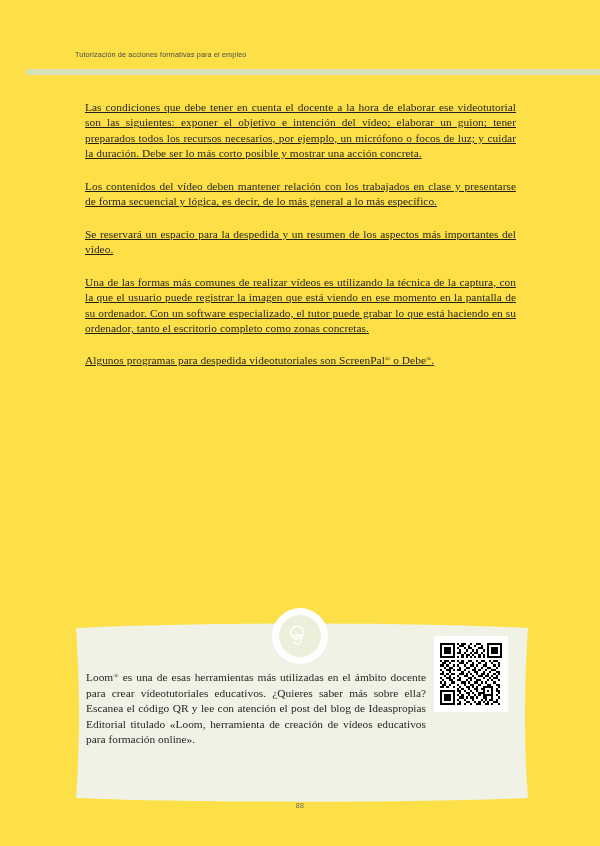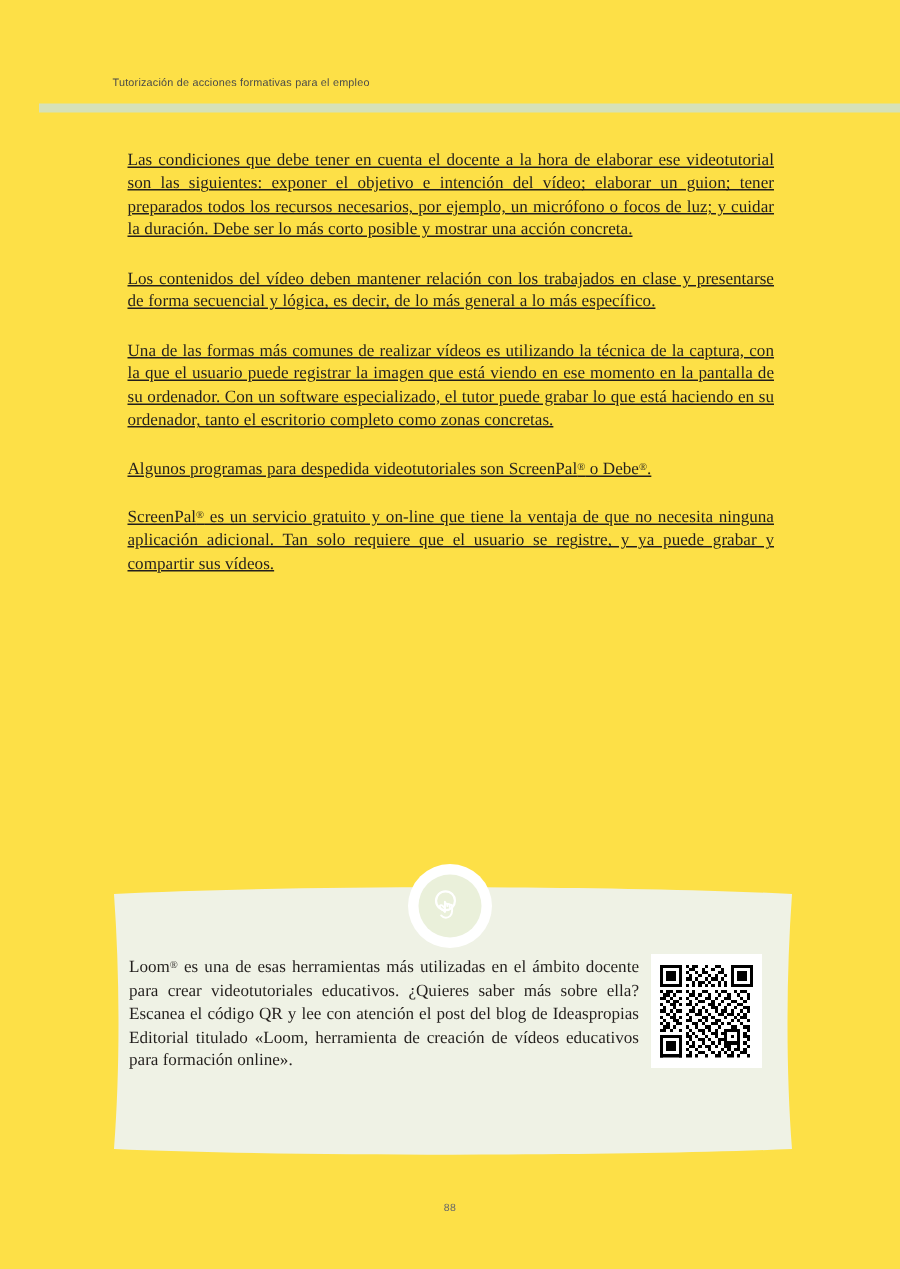--- a/index.html
+++ b/index.html
@@ -61,21 +61,21 @@
   .para sup {
     font-size: 0.62em;
     vertical-align: 0.42em;
     line-height: 0;
   }
 
   
   .callout-wrap {
     position: absolute;
     left: 0;
-    top: 576px;
+    top: 608px;
     width: 600px;
     height: 205px;
   }
   .callout-shape {
     position: absolute;
     left: 72px;
     top: 12px;
     width: 460px;
     height: 186px;
   }
@@ -156,25 +156,25 @@
 
 <div class="page">
 
   <div class="running-head">Tutorización de acciones formativas para el empleo</div>
   <div class="head-rule"></div>
 
   <div class="column">
 
     <p class="para">Las condiciones que debe tener en cuenta el docente a la hora de elaborar ese videotutorial son las siguientes: exponer el objetivo e intención del vídeo; elaborar un guion; tener preparados todos los recursos necesarios, por ejemplo, un micrófono o focos de luz; y cuidar la duración. Debe ser lo más corto posible y mostrar una acción concreta.</p>
     <p class="para">Los contenidos del vídeo deben mantener relación con los trabajados en clase y presentarse de forma secuencial y lógica, es decir, de lo más general a lo más específico.</p>
+    <p class="para">Se reservará un espacio para la despedida y un resumen de los aspectos más importantes del vídeo.</p>
     <p class="para">Una de las formas más comunes de realizar vídeos es utilizando la técnica de la captura, con la que el usuario puede registrar la imagen que está viendo en ese momento en la pantalla de su ordenador. Con un software especializado, el tutor puede grabar lo que está haciendo en su ordenador, tanto el escritorio completo como zonas concretas.</p>
 
     <p class="para"><span>Algunos programas para despedida videotutoriales son ScreenPal</span><sup>®</sup><span> o Debe</span><sup>®</sup><span>.</span></p>
 
-    <p class="para"><span>ScreenPal</span><sup>®</sup><span> es un servicio gratuito y on-line que tiene la ventaja de que no necesita ninguna aplicación adicional. Tan solo requiere que el usuario se registre, y ya puede grabar y compartir sus vídeos.</span></p>
 
 
   </div>
 
   <div class="callout-wrap">
 
     <div class="callout-shape">
       <svg width="460" height="186" viewBox="0 0 460 186">
         <path d="M 4 8
                  C 120 2, 340 2, 456 8

